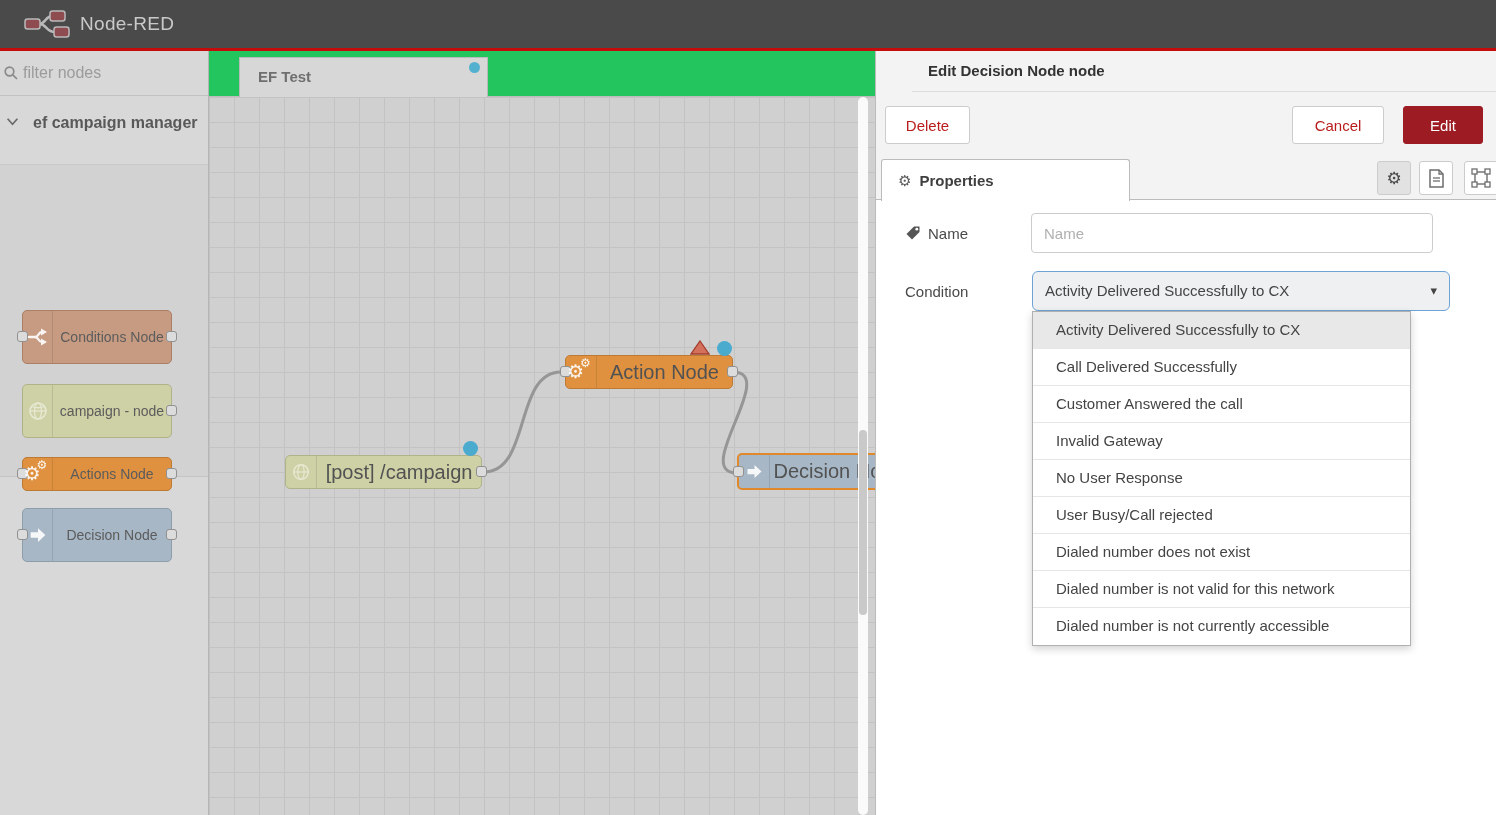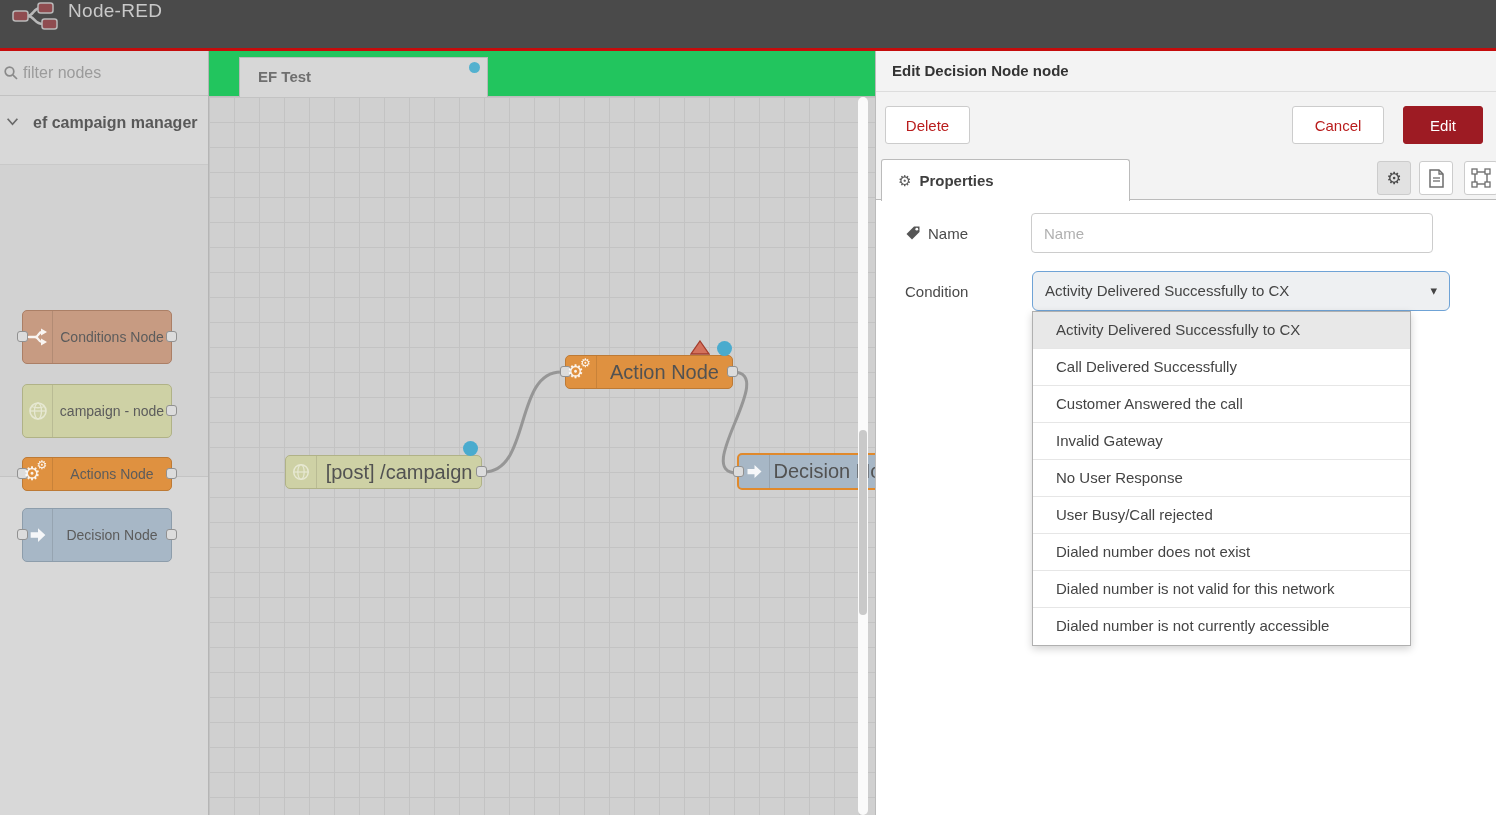--- a/index.html
+++ b/index.html
@@ -1,19 +1,19 @@
 <!DOCTYPE html>
 <html><head>
 <meta charset="utf-8">
 <style>
   * { margin:0; padding:0; box-sizing:border-box; }
   html,body { width:1496px; height:815px; overflow:hidden; font-family:"Liberation Sans", sans-serif; background:#fff; }
 
   
-  .app-header { position:absolute; left:0; top:0; width:1496px; height:48px; background:#4a4a4a; display:flex; align-items:flex-start; padding-left:12px; }
+  .app-header { position:absolute; left:0; top:0; width:1496px; height:48px; background:#4a4a4a; display:flex; align-items:center; padding-left:24px; }
   .app-header .logo { width:46px; height:32px; }
   .app-header .app-title { color:#c9c9c9; font-size:19px; font-weight:500; margin-left:10px; letter-spacing:0.3px; }
   .red-line { position:absolute; left:0; top:48px; width:1496px; height:3px; background:#c50c0c; }
 
   
   .palette { position:absolute; left:0; top:51px; width:209px; height:764px; background:#d8d8d8; border-right:1px solid #b5b5b5; }
   .palette-search { height:45px; border-bottom:1px solid #c2c2c2; display:flex; align-items:center; padding-left:3px; }
   .palette-search .search-glyph { width:16px; height:16px; flex:none; }
   .palette-search .ph { color:#9b9b9b; font-size:16px; margin-left:4px; }
   .palette-cat-header { height:68px; padding:14px 10px 0 33px; position:relative; }
@@ -58,21 +58,21 @@
   .fn-post .badge-dot { right:3px; top:-15px; }
   .fn-action .badge-dot { right:0px; top:-15px; }
   .err-tri { position:absolute; right:22px; top:-16px; width:20px; height:15px; }
 
   .vscroll { position:absolute; right:7px; top:0; width:10px; height:718px; background:#fafafa; border-radius:5px; }
   .vscroll .thumb { position:absolute; left:1px; top:333px; width:8px; height:185px; background:#c9c9c9; border-radius:4px; }
 
   
   .tray { position:absolute; left:875px; top:51px; width:621px; height:764px; background:#fff; border-left:1px solid #bbbbbb; }
   .tray-head { background:#f3f3f3; }
-  .tray-title { height:41px; border-bottom:1px solid #dddddd; font-size:15px; font-weight:bold; color:#333; padding:11px 16px; }
+  .tray-title { height:41px; border-bottom:1px solid #dddddd; font-size:15px; font-weight:bold; color:#333; padding:11px 16px;margin-left:36px; }
   .tray-buttons { height:60px; position:relative; }
   .btn { position:absolute; top:14px; height:38px; border-radius:3px; font-size:15px; text-align:center; cursor:pointer; font-family:"Liberation Sans",sans-serif; }
   .btn-plain { background:#fff; border:1px solid #cccccc; color:#b91c1c; }
   .btn-delete { left:9px;  width:85px; }
   .btn-cancel { right:112px; width:92px; }
   .btn-done { right:13px; width:80px; background:#9d1b23; border:1px solid #9d1b23; color:#fff; }
   .tray-tabs { height:48px; border-bottom:1px solid #bbbbbb; position:relative; }
   .props-tab { position:absolute; left:5px; top:7px; width:249px; height:42px; background:#fff; border:1px solid #bbbbbb; border-bottom:none; border-radius:3px 3px 0 0; z-index:2; display:flex; align-items:center; padding-left:16px; gap:8px; }
   .props-tab .gear-glyph { font-size:15px; color:#5c5c5c; }
   .props-tab .props-label { font-size:15px; font-weight:bold; color:#3f3f3f; }

